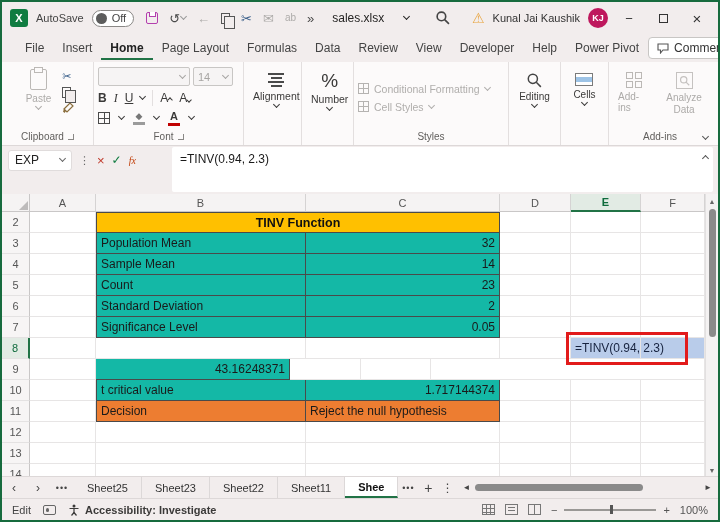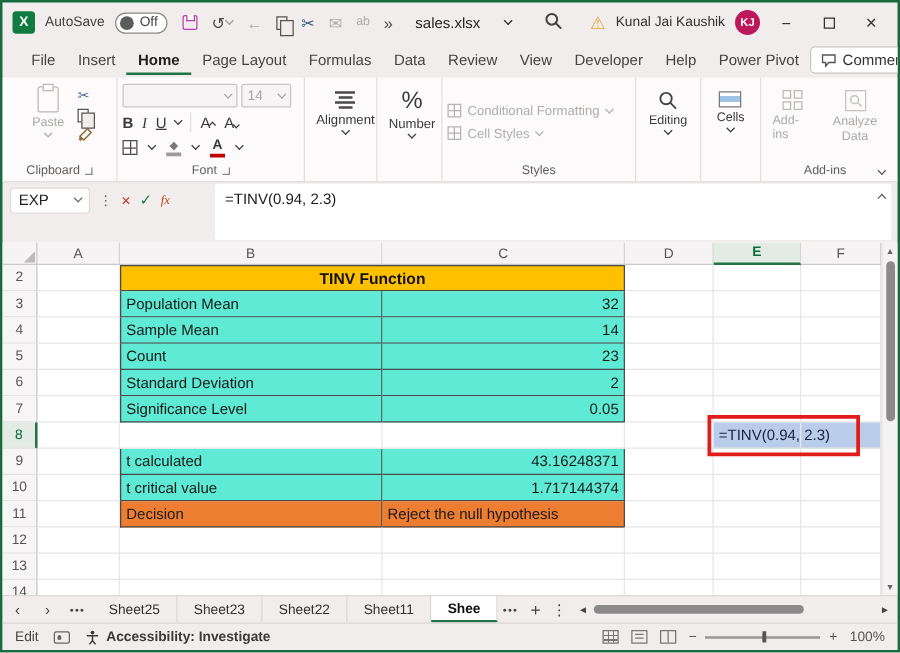--- a/index.html
+++ b/index.html
@@ -82,21 +82,21 @@
   .corner:after{content:"";position:absolute;right:1px;bottom:1px;border-left:9px solid transparent;border-bottom:9px solid #BDBBBB}
   .ch{background:#F5F3F3;border-right:1px solid #D5D3D3;border-bottom:1px solid #C9C7C7;font-size:11px;color:#555;display:flex;align-items:center;justify-content:center}
   .ch.selcol{background:#E2EBE4;color:#0E6B3C;font-weight:bold;border-bottom:2px solid #217346}
   .row{display:flex;height:21px;position:relative}
   .rh{width:28px;background:#F7F5F5;border-right:1px solid #C9C7C7;border-bottom:1px solid #E4E2E2;font-size:11px;color:#555;display:flex;align-items:center;justify-content:center}
   .rh.selrow{background:#E2EBE4;color:#0E6B3C;border-right:2px solid #217346}
   .c{border-right:1px solid #E7E5E5;border-bottom:1px solid #E7E5E5;font-size:12px;color:#1a1a1a;display:flex;align-items:center;overflow:hidden}
   .ca{width:66px}.cb{width:210px}.cc{width:194px}.cd{width:71px}.ce{width:70px}.cf{flex:1}
   .cbc{width:404px}
   .titlecell{background:#FFC000;font-weight:bold;justify-content:center;border:1px solid #4a4a4a;font-size:12.5px;color:#111}
-  .tbl{background:#5eead4;border-right:1px solid #4a4a4a;border-bottom:1px solid #4a4a4a}
+  .tbl{background:#14b8a6;border-right:1px solid #4a4a4a;border-bottom:1px solid #4a4a4a}
   .tbl.lab{padding-left:4px;border-left:1px solid #4a4a4a}
   .tbl.val{justify-content:flex-end;padding-right:4px}
   .dec{background:#ED7D31}
   .selcell{background:#B9CCEA}
   .f8text{position:absolute;left:573px;top:0;height:21px;line-height:21px;font-size:12px;color:#17233f;white-space:nowrap;z-index:2}
   .redbox{position:absolute;left:564px;top:-6px;width:122px;height:33px;border:3px solid #E21B1B;z-index:5;pointer-events:none}
   .vsb{position:absolute;right:0;top:0;bottom:0;width:13px;background:#F4F2F2;border-left:1px solid #E2E0E0;display:flex;flex-direction:column;align-items:center;font-size:7px;color:#666}
   .vthumb{width:7px;height:128px;background:#8A8A8A;border-radius:4px;margin-top:4px}
   .vsb .dn{margin-top:auto;margin-bottom:2px}
 
@@ -436,21 +436,20 @@
         <div class="c cd"></div>
         <div class="c ce selcell"></div>
         <div class="c cf selcell"></div>
         <div class="f8text">=TINV(0.94, 2.3)</div>
         <div class="redbox"></div>
       </div>
 
       <div class="row">
         <div class="rh">9</div>
         <div class="c ca"></div>
-        <div class="c cb tbl lab">t calculated</div>
         <div class="c cc tbl val">43.16248371</div>
         <div class="c cd"></div>
         <div class="c ce"></div>
         <div class="c cf"></div>
       </div>
 
       <div class="row">
         <div class="rh">10</div>
         <div class="c ca"></div>
         <div class="c cb tbl lab">t critical value</div>

